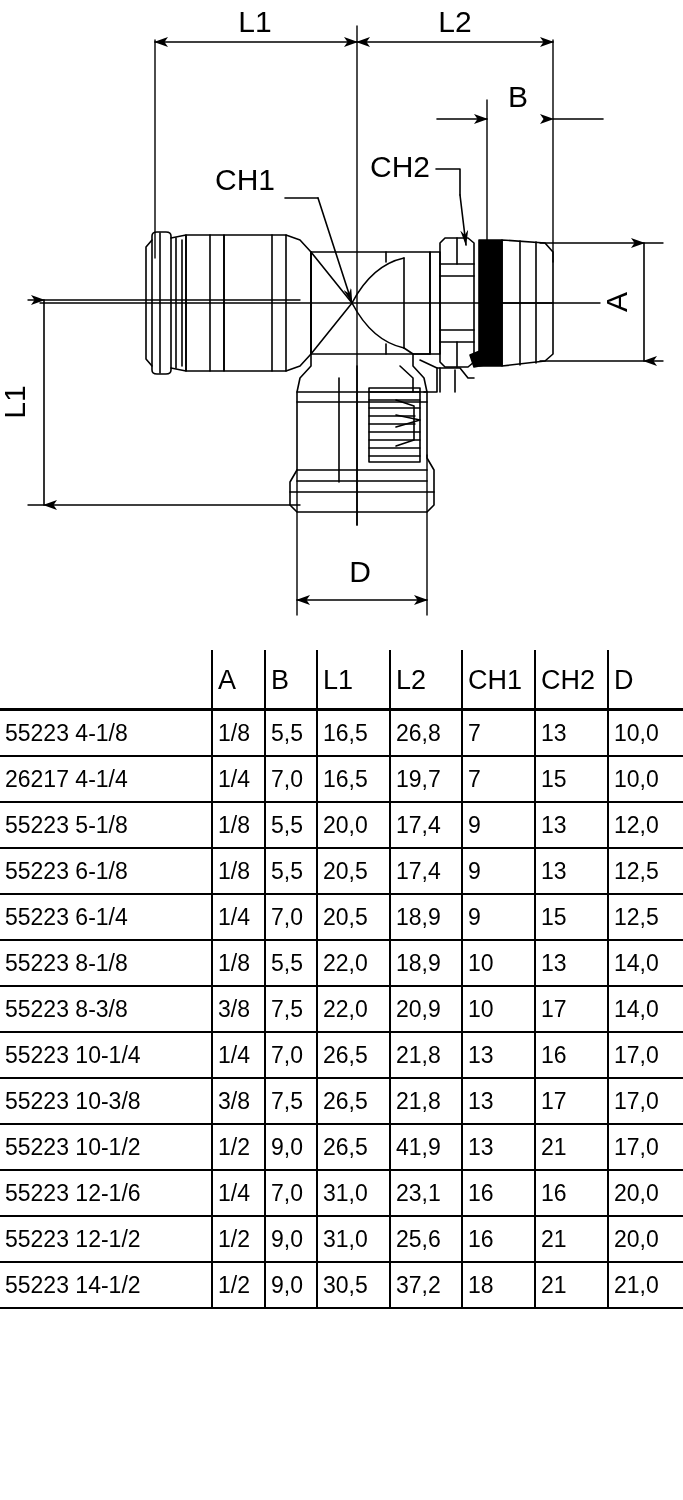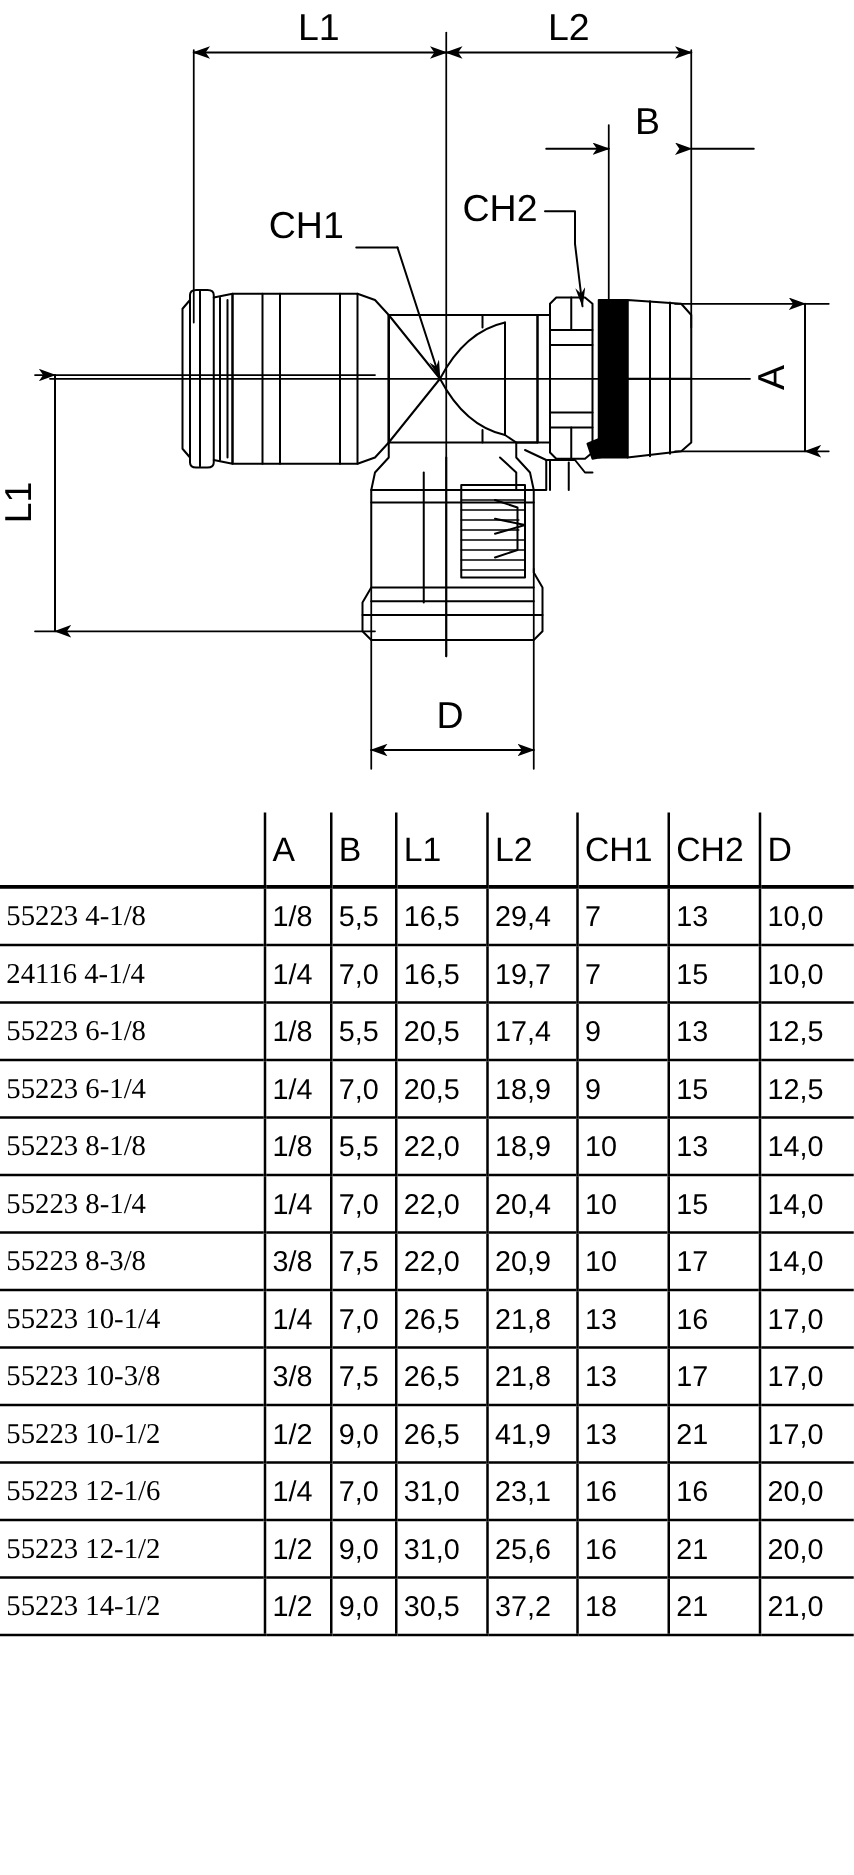--- a/index.html
+++ b/index.html
@@ -83,21 +83,21 @@
   table.spec tbody tr td {
     border-top: 2px solid #000000;
   }
   table.spec tbody tr:first-child td {
     border-top: 3px solid #000000;
   }
   table.spec tbody tr:last-child td {
     border-bottom: 2px solid #000000;
     margin-top: 40px;
   }
-  td.code { padding-left: 4px; font-family: Liberation Serif, serif; }
+  td.code { padding-left: 4px; }
 </style>
 </head>
 <body>
 
 <div id="drawing-area">
   <svg width="683" height="650" viewBox="0 0 683 650" xmlns="http://www.w3.org/2000/svg">
     <defs>
       <marker id="arrR" markerWidth="14" markerHeight="10" refX="13" refY="5" orient="auto" markerUnits="userSpaceOnUse">
         <path d="M0,0 L14,5 L0,10 L3.5,5 Z" fill="#000"></path>
       </marker>
@@ -276,34 +276,44 @@
         <th class="v">CH2</th>
         <th class="v">D</th>
       </tr>
     </thead>
     <tbody id="spec-body">
         <tr>
           <td class="code">55223 4-1/8</td>
           <td class="v">1/8</td>
           <td class="v">5,5</td>
           <td class="v">16,5</td>
-          <td class="v">29,4</td>
+          <td class="v">26,8</td>
           <td class="v">7</td>
           <td class="v">13</td>
           <td class="v">10,0</td>
         </tr>
         <tr>
-          <td class="code">24116 4-1/4</td>
+          <td class="code">26217 4-1/4</td>
           <td class="v">1/4</td>
           <td class="v">7,0</td>
           <td class="v">16,5</td>
           <td class="v">19,7</td>
           <td class="v">7</td>
           <td class="v">15</td>
           <td class="v">10,0</td>
+        </tr>
+        <tr>
+          <td class="code">55223 5-1/8</td>
+          <td class="v">1/8</td>
+          <td class="v">5,5</td>
+          <td class="v">20,0</td>
+          <td class="v">17,4</td>
+          <td class="v">9</td>
+          <td class="v">13</td>
+          <td class="v">12,0</td>
         </tr>
         <tr>
           <td class="code">55223 6-1/8</td>
           <td class="v">1/8</td>
           <td class="v">5,5</td>
           <td class="v">20,5</td>
           <td class="v">17,4</td>
           <td class="v">9</td>
           <td class="v">13</td>
           <td class="v">12,5</td>
@@ -322,30 +332,20 @@
           <td class="code">55223 8-1/8</td>
           <td class="v">1/8</td>
           <td class="v">5,5</td>
           <td class="v">22,0</td>
           <td class="v">18,9</td>
           <td class="v">10</td>
           <td class="v">13</td>
           <td class="v">14,0</td>
         </tr>
         <tr>
-          <td class="code">55223 8-1/4</td>
-          <td class="v">1/4</td>
-          <td class="v">7,0</td>
-          <td class="v">22,0</td>
-          <td class="v">20,4</td>
-          <td class="v">10</td>
-          <td class="v">15</td>
-          <td class="v">14,0</td>
-        </tr>
-        <tr>
           <td class="code">55223 8-3/8</td>
           <td class="v">3/8</td>
           <td class="v">7,5</td>
           <td class="v">22,0</td>
           <td class="v">20,9</td>
           <td class="v">10</td>
           <td class="v">17</td>
           <td class="v">14,0</td>
         </tr>
         <tr>

